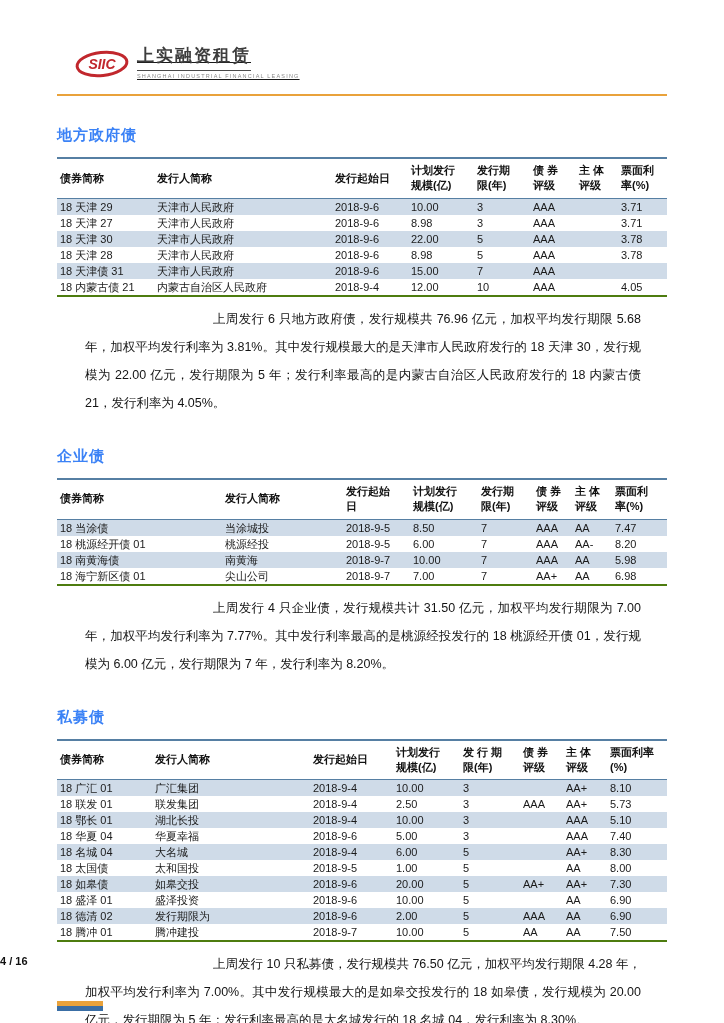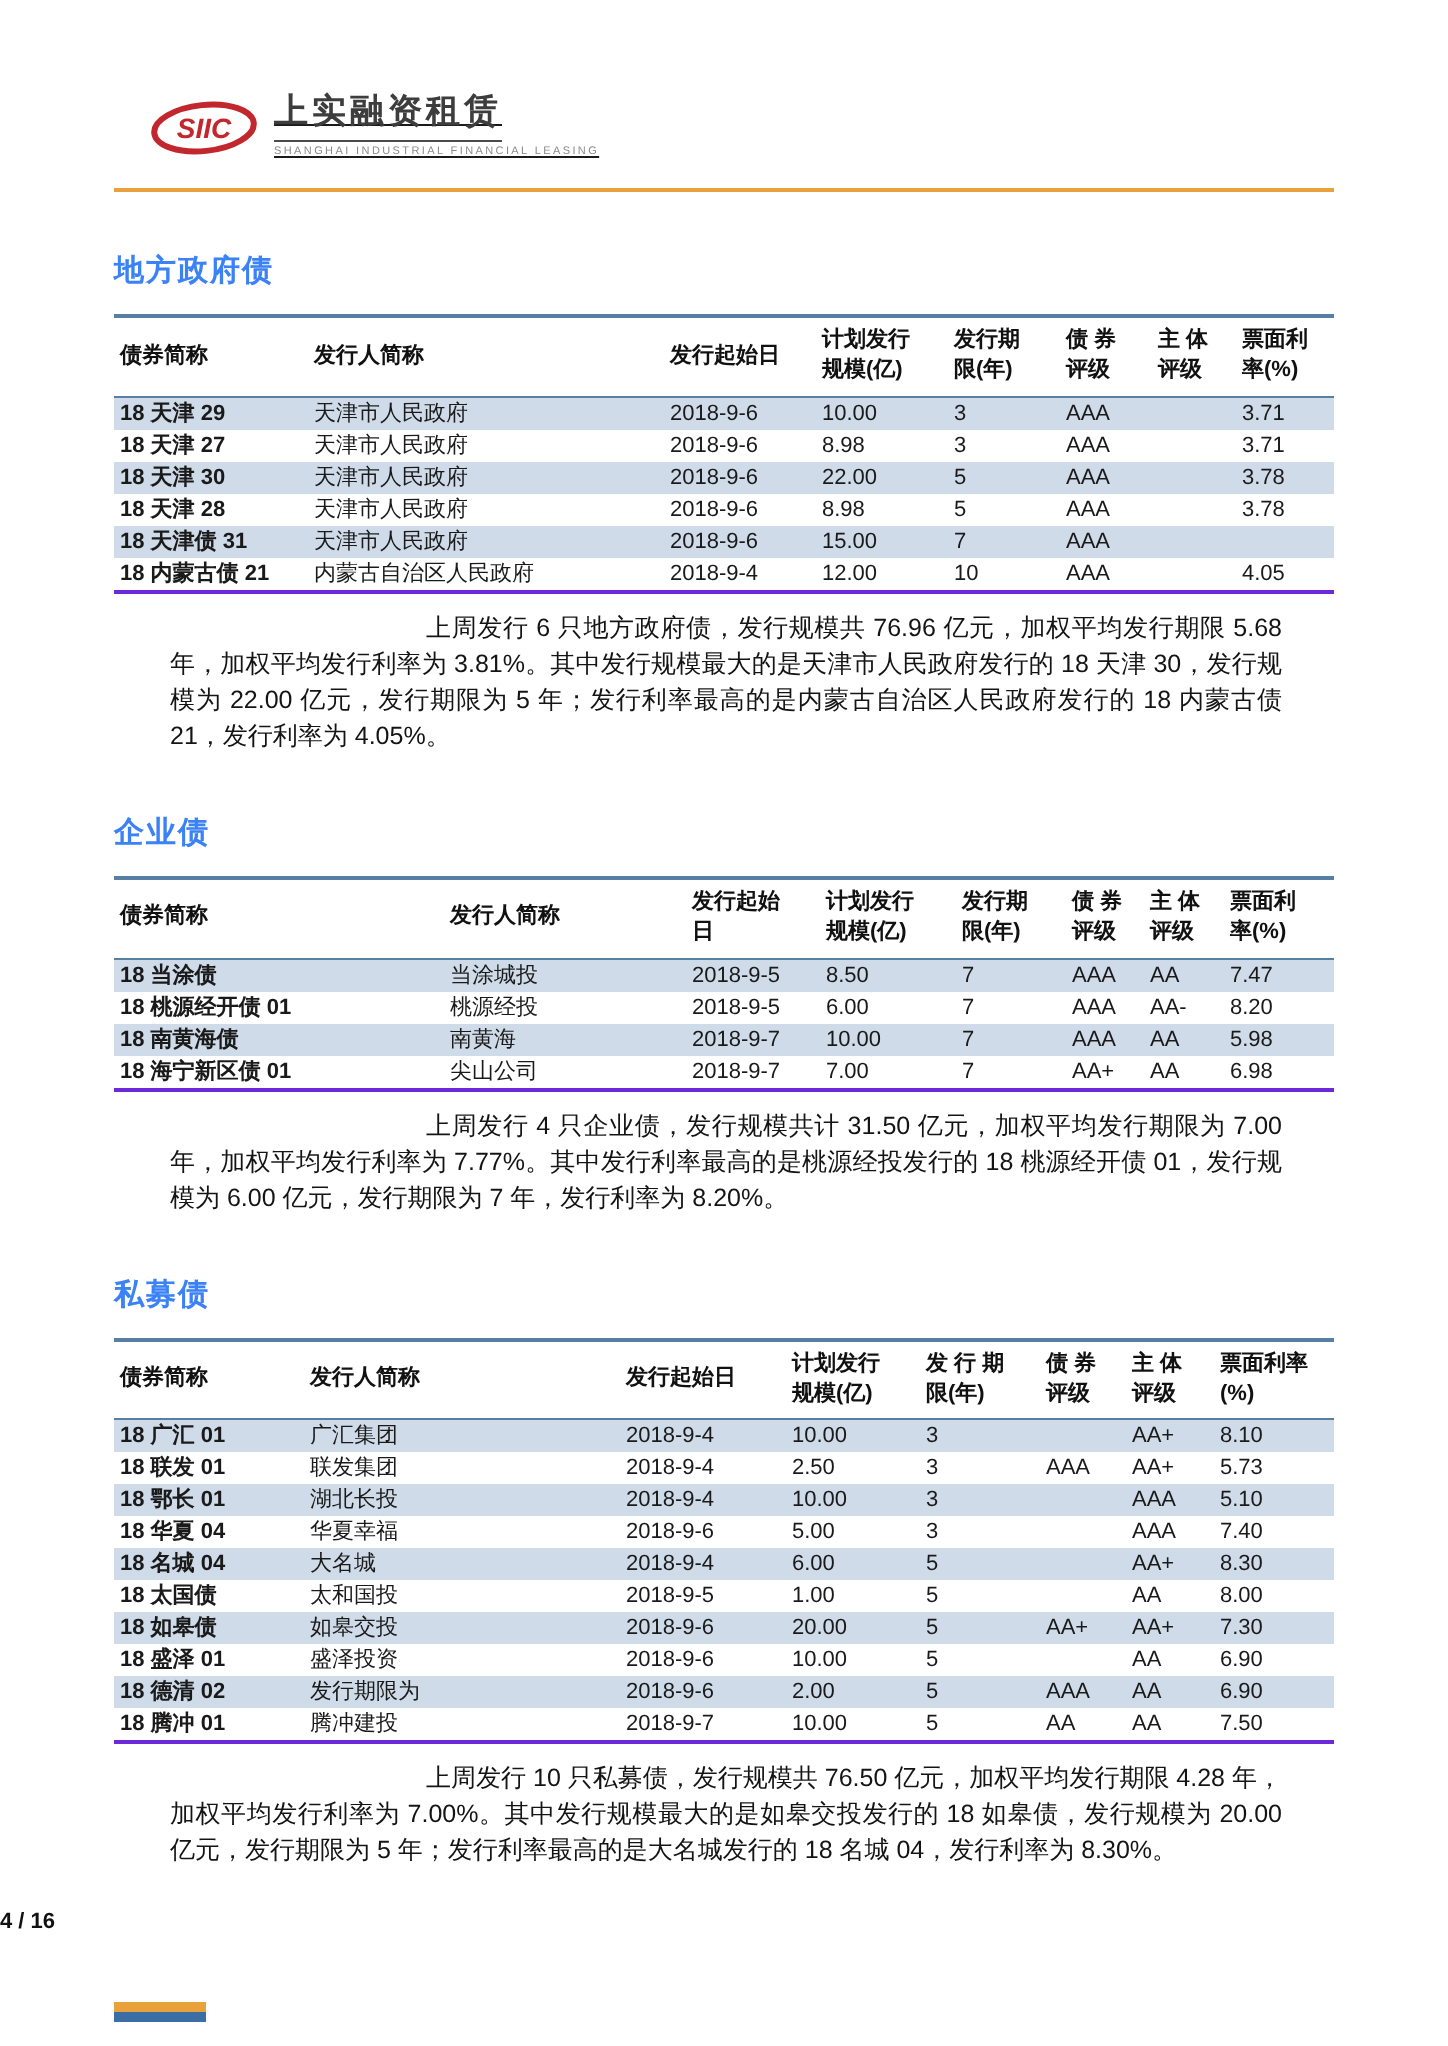--- a/index.html
+++ b/index.html
@@ -20,37 +20,37 @@
     border-bottom:1.5px solid #4a4a4a; padding-bottom:3px; width:fit-content;
   }
   .brand-subtitle { font-size:5.5px; color:#8a8a8a; letter-spacing:1.2px; margin-top:2px; white-space:nowrap; }
   .gold-rule { height:2px; background:#E9A23B; margin-top:8px; }
 
   
   .section-title { font-size:15px; font-weight:bold; margin:30px 0 12px 0; letter-spacing:1px; color:#3b82f6; }
 
   table.bond-table {
     border-collapse:collapse; width:610px; table-layout:fixed;
-    border-top:2px solid #567FA3; border-bottom:2px solid #6d28d9;
+    border-top:2px solid #567FA3; border-bottom:2px solid #4d7c0f;
     font-size:11px;
   }
   table.bond-table thead th {
     font-weight:bold; text-align:left; vertical-align:middle;
     white-space:pre-line; border-bottom:1px solid #567FA3;
     padding:4px 2px 4px 3px; height:30px; line-height:1.4; color:#111;
   }
   table.bond-table tbody td {
     padding:1px 2px 1px 3px; height:14px; line-height:14px;
     white-space:nowrap; overflow:hidden; color:#1a1a1a;
   }
   table.bond-table tbody tr:nth-child(odd) { background:#CFDBE8; }
-  table.bond-table tbody td:first-child { font-weight:bold;margin-left:11px; }
+  table.bond-table tbody td:first-child { font-weight:normal;margin-left:11px; }
 
   p.summary {
-    font-size:12.5px; line-height:18px; text-align:justify;
+    font-size:12.5px; line-height:28px; text-align:justify;
     margin:8px 26px 16px 28px; text-indent:128px; color:#141414;
   }
 
   
   .pageno {
     position:absolute; left:0; right:0; bottom:56px; text-align:left;
     font-size:11px; font-weight:bold; color:#111;
   }
   .footer-mark { position:absolute; left:57px; bottom:12px; width:46px; }
   .footer-mark .bar-gold { display:block; height:5px; background:#E9A23B; }

